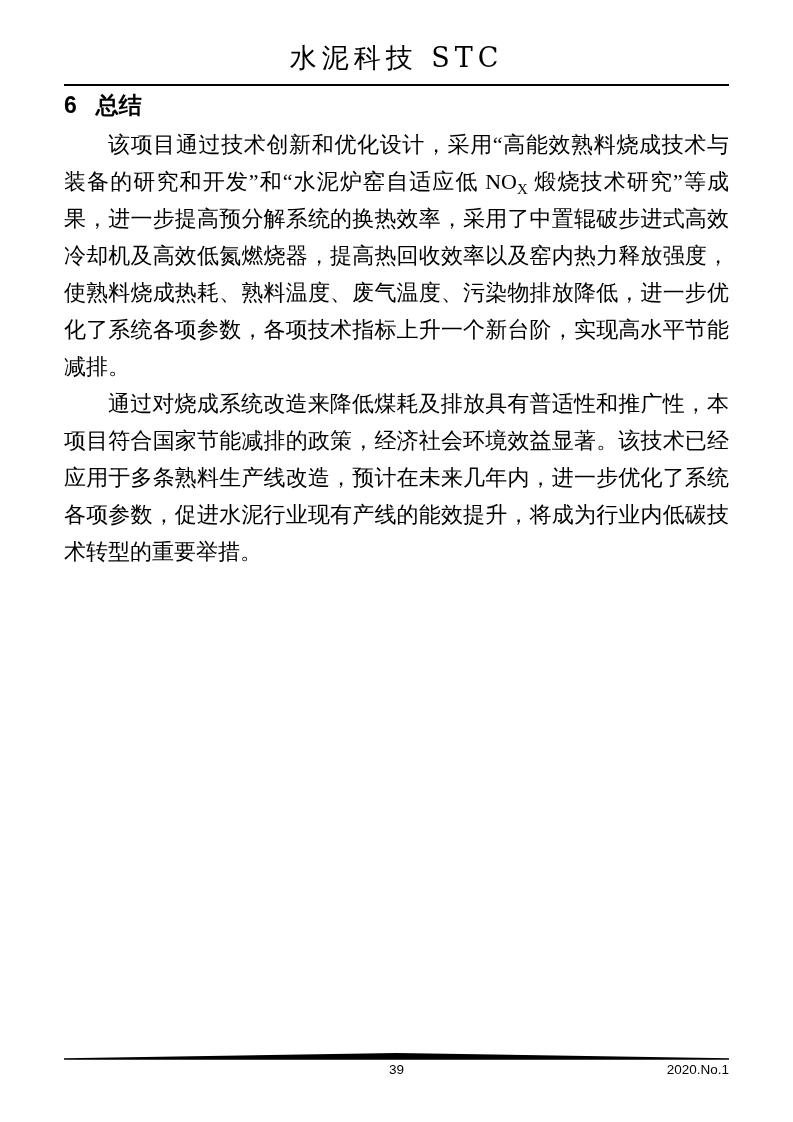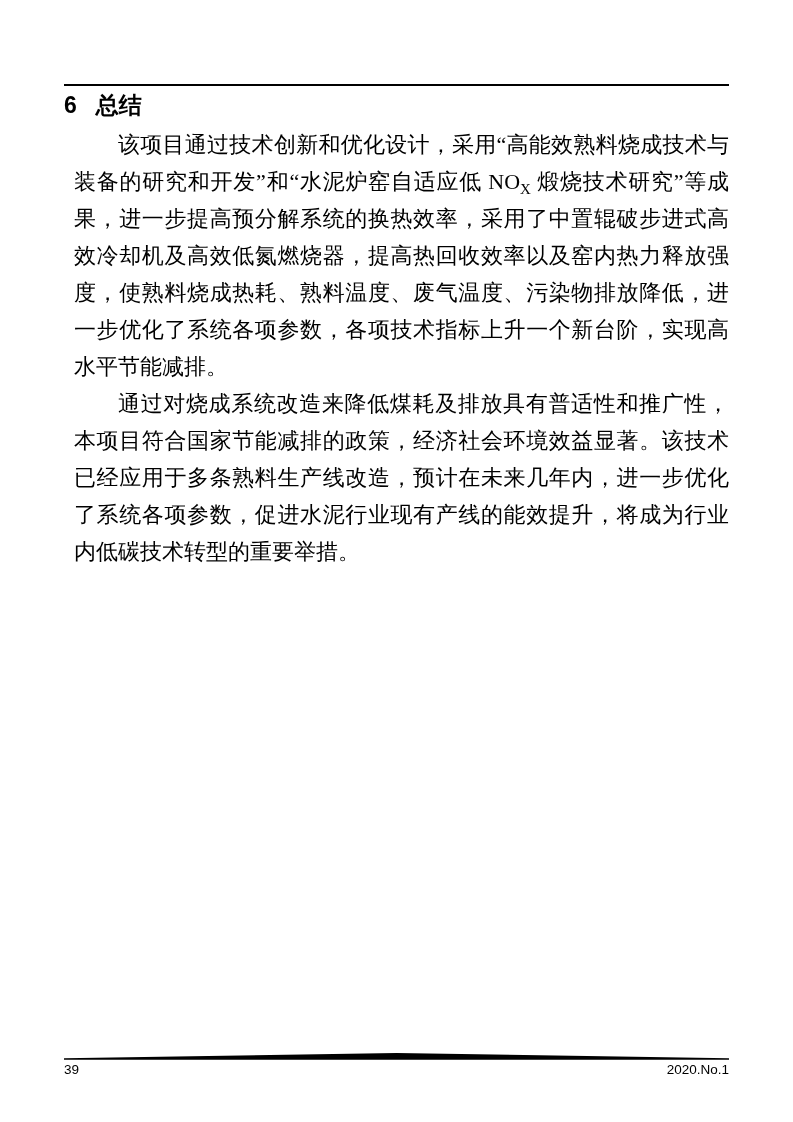--- a/index.html
+++ b/index.html
@@ -51,21 +51,20 @@
     font-size: 22px;
     line-height: 37px;
     text-align: justify;
     text-justify: inter-ideograph;
   }
   .para {
     margin: 0;
   }
   .para.indent {
     text-indent: 2em;
-    margin-left: 10px;
   }
   sub.chem {
     font-size: 68%;
     line-height: 0;
   }
   .section-heading {
     margin: 4px 0 8px 0;
     font-family: "Liberation Sans", sans-serif;
     font-weight: bold;
     font-size: 23px;
@@ -91,33 +90,36 @@
     width: 665px;
     height: 20px;
     font-family: "Liberation Sans", sans-serif;
     font-size: 13.5px;
     line-height: 18px;
   }
   .page-number {
     position: absolute;
     left: 0;
     right: 0;
-    text-align: left;
+    text-align: center;
   }
   .issue-number {
     position: absolute;
     right: 0;
     top: 0;
   }
 </style>
 </head>
 <body>
 
 <div class="page">
 
+  <div class="journal-header">
+    <span class="journal-title">水泥科技 STC</span>
+  </div>
 
   <div class="header-rule"></div>
 
   <div class="content">
 
 
     <h2 class="section-heading">
       <span>6</span>
       <span>总结</span>
     </h2>

